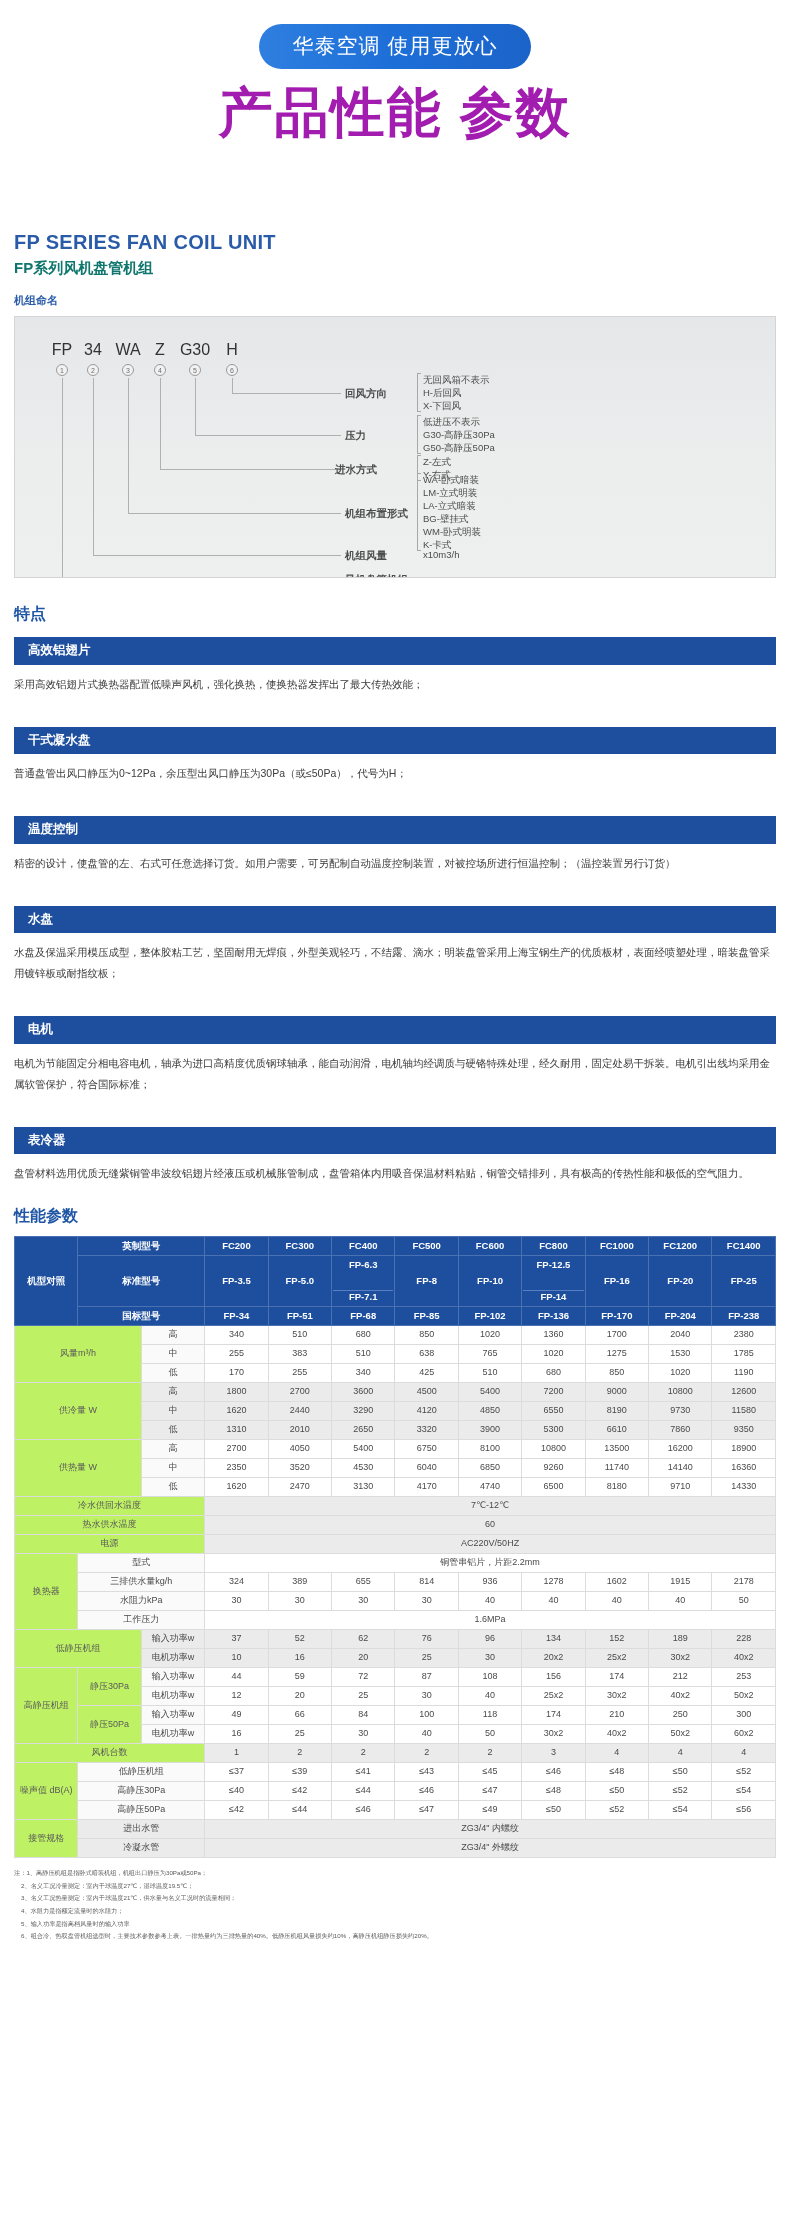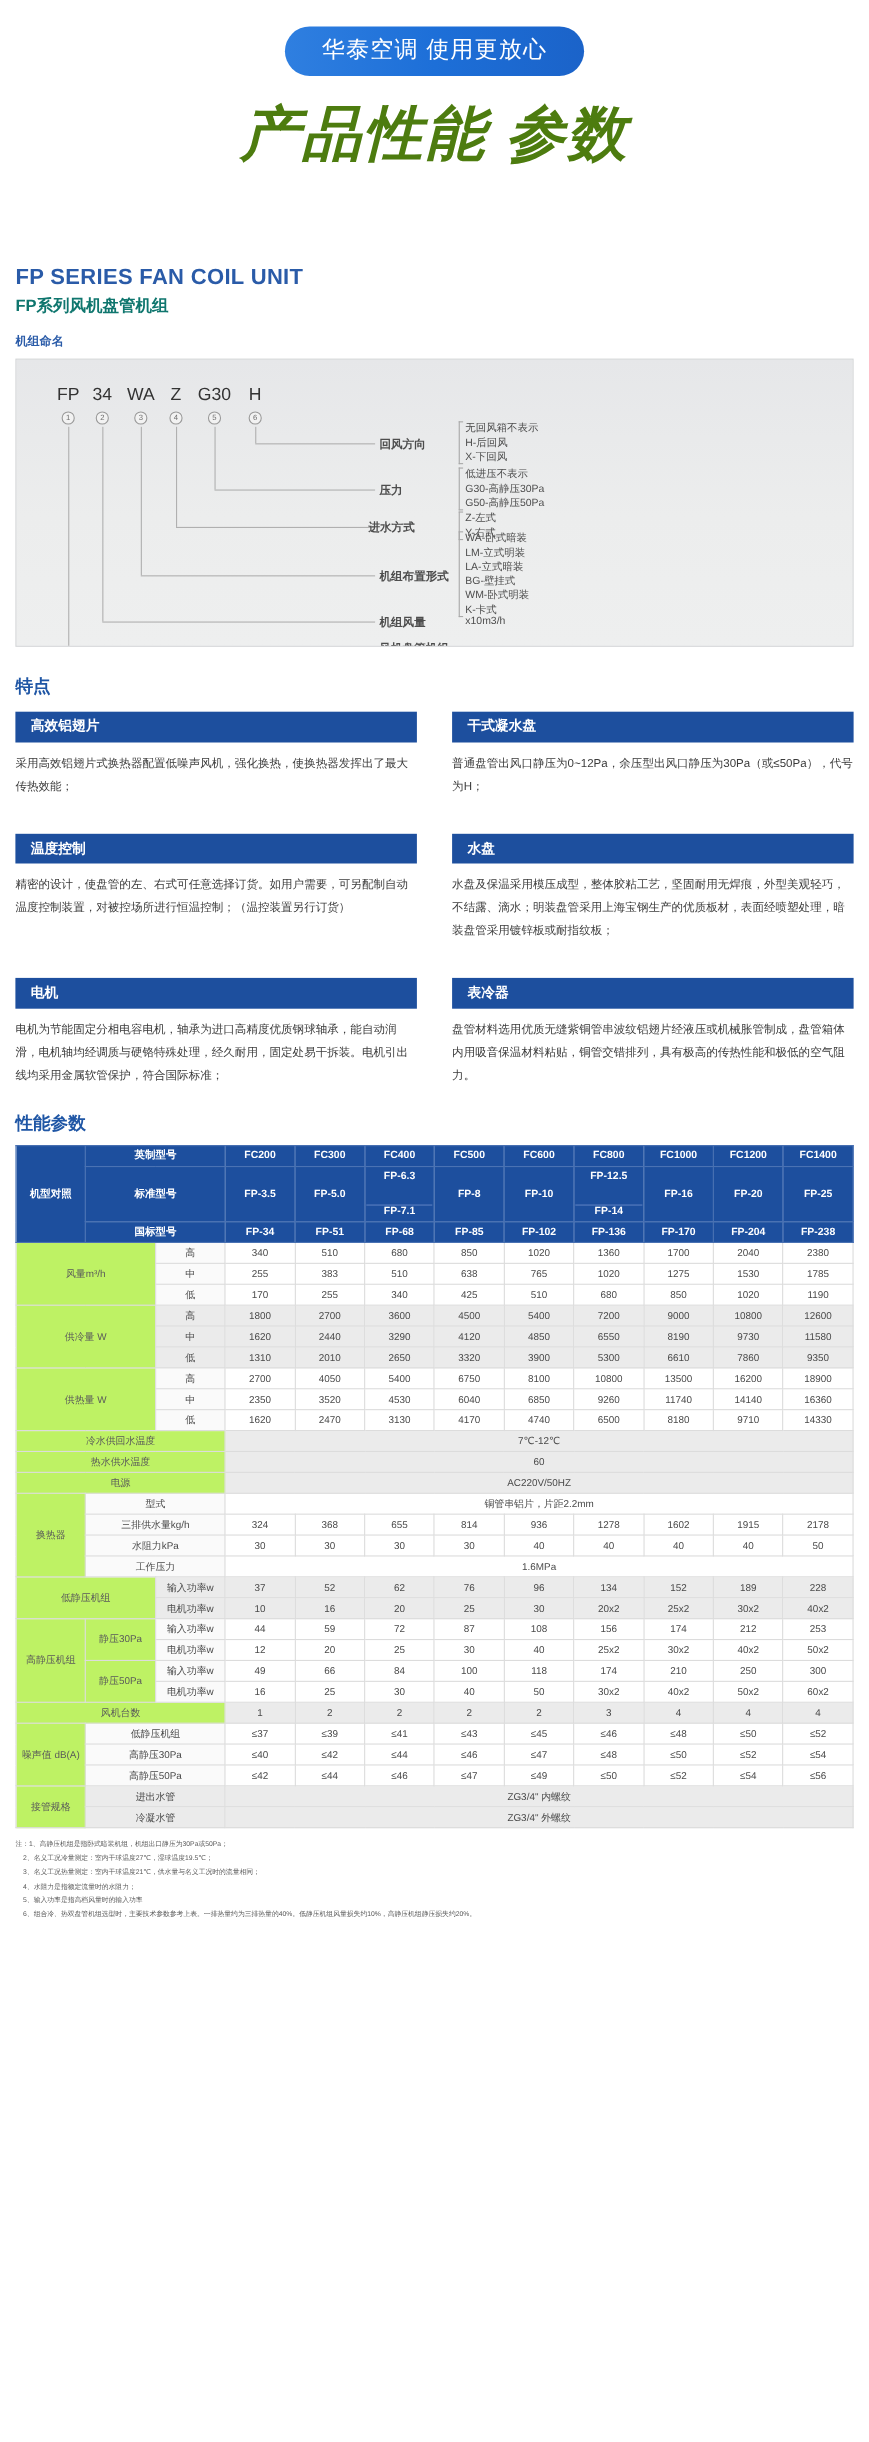--- a/index.html
+++ b/index.html
@@ -18,27 +18,26 @@
     background: linear-gradient(90deg,#2f7fe0 0%,#1d6fd8 50%,#1b63c9 100%);
     color: #fff;
     border-radius: 28px;
     padding: 11px 34px 13px;
     font-size: 21px;
     letter-spacing: 1px;
     line-height: 1;
     font-weight: 400;
   }
   .hero-title {
-    margin-top: 22px;
+    margin-top: 12px;
     font-size: 54px;
     font-weight: bold;
-    color: #4d7c0f;
+    color: #a21caf;
     letter-spacing: 2px;
     line-height: 1.15;
-    font-style: italic;
   }
 
   
   .wrap { padding: 0 14px; }
   .fp-en {
     margin-top: 88px;
     font-size: 20px;
     font-weight: bold;
     color: #2a5ba8;
     letter-spacing: .3px;
@@ -81,21 +80,21 @@
   }
   .opts { position: absolute; font-size: 9.5px; color: #4d4d4d; line-height: 13px; white-space: nowrap; }
   .brace {
     position: absolute; border-left: 1px solid #a8a8a8;
     border-top: 1px solid #a8a8a8; border-bottom: 1px solid #a8a8a8;
     width: 4px;
   }
 
   
   .sec-title { margin-top: 26px; font-size: 16px; font-weight: bold; color: #1f56a5; }
-  .feat-grid { margin-top: 12px; display: grid; grid-template-columns: 1fr 1fr; column-gap: 24px; row-gap: 18px; gap: 32px; }
+  .feat-grid { margin-top: 12px; display: grid; grid-template-columns: 1fr; column-gap: 24px; row-gap: 18px; gap: 32px; }
   .feat-head {
     background: #1d4f9e; color: #fff; font-size: 12.5px; font-weight: bold;
     padding: 7px 10px 8px 14px; line-height: 1;
   }
   .feat-body { margin-top: 9px; font-size: 10.5px; color: #3b3b3b; line-height: 2.0; }
 
   
   .perf-title { margin-top: 22px; margin-bottom: 9px; font-size: 16px; font-weight: bold; color: #1f56a5; }
   table.perf { width: 100%; border-collapse: collapse; table-layout: fixed; font-size: 9px; color: #4a4a4a; }
   table.perf th, table.perf td {
@@ -384,21 +383,21 @@
             <td colspan="9" class="">AC220V/50HZ</td>
           </tr>
           <tr>
             <td class="lbl" rowspan="4">换热器</td>
             <td colspan="2" class="sub">型式</td>
             <td colspan="9" class="">铜管串铝片，片距2.2mm</td>
           </tr>
           <tr>
             <td colspan="2" class="sub">三排供水量kg/h</td>
             <td class="">324</td>
-            <td class="">368</td>
+            <td class="">389</td>
             <td class="">655</td>
             <td class="">814</td>
             <td class="">936</td>
             <td class="">1278</td>
             <td class="">1602</td>
             <td class="">1915</td>
             <td class="">2178</td>
           </tr>
           <tr>
             <td colspan="2" class="sub">水阻力kPa</td>

